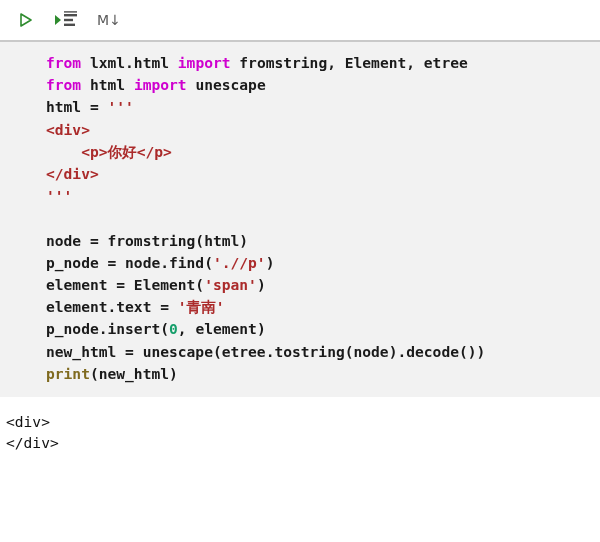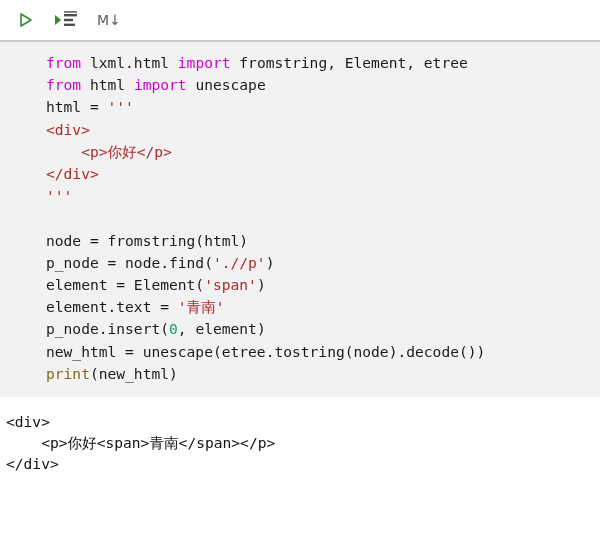--- a/index.html
+++ b/index.html
@@ -42,20 +42,21 @@
     font-size: 14px;
     letter-spacing: 0px;
     user-select: none;
   }
 
   
   .code-cell {
     background: #f2f2f2;
     padding: 10px 0 12px 0;
     box-sizing: border-box;
+    font-weight: bold;
   }
   .code-lines {
     padding-left: 46px;
     font-family: "DejaVu Sans Mono", "Liberation Mono", monospace;
     font-size: 14.6px;
     line-height: 22.2px;
     white-space: pre;
     color: #1a1a1a;
   }
   .ln { white-space: pre; min-height: 22.2px; }
@@ -109,14 +110,14 @@
     <span class="tb-label">M↓</span>
   </div>
 
 </div>
 
 <div class="code-cell">
   <div class="code-lines"><div class="ln"><span class="tok-kw">from </span><span class="tok-plain">lxml.html </span><span class="tok-kw">import </span><span class="tok-plain">fromstring, Element, etree</span></div><div class="ln"><span class="tok-kw">from </span><span class="tok-plain">html </span><span class="tok-kw">import </span><span class="tok-plain">unescape</span></div><div class="ln"><span class="tok-plain">html = </span><span class="tok-str">'''</span></div><div class="ln"><span class="tok-str">&lt;div&gt;</span></div><div class="ln"><span class="tok-str">    &lt;p&gt;你好&lt;/p&gt;</span></div><div class="ln"><span class="tok-str">&lt;/div&gt;</span></div><div class="ln"><span class="tok-str">'''</span></div><div class="ln"><span class="tok-plain"></span>&nbsp;</div><div class="ln"><span class="tok-plain">node = fromstring(html)</span></div><div class="ln"><span class="tok-plain">p_node = node.find(</span><span class="tok-str">'.//p'</span><span class="tok-plain">)</span></div><div class="ln"><span class="tok-plain">element = Element(</span><span class="tok-str">'span'</span><span class="tok-plain">)</span></div><div class="ln"><span class="tok-plain">element.text = </span><span class="tok-str">'青南'</span></div><div class="ln"><span class="tok-plain">p_node.insert(</span><span class="tok-num">0</span><span class="tok-plain">, element)</span></div><div class="ln"><span class="tok-plain">new_html = unescape(etree.tostring(node).decode())</span></div><div class="ln"><span class="tok-builtin">print</span><span class="tok-plain">(new_html)</span></div></div>
 </div>
 
 <div class="output-area">
-  <div class="output-lines"><div>&lt;div&gt;</div><div>    &lt;p&gt;你好&lt;span&gt;青南&lt;/span&gt;&lt;/p&gt;</div><div>&lt;/div&gt;</div></div>
+  <div class="output-lines"><div>&lt;div&gt;</div><div>&lt;/div&gt;</div></div>
 </div>
 
 </body></html>

